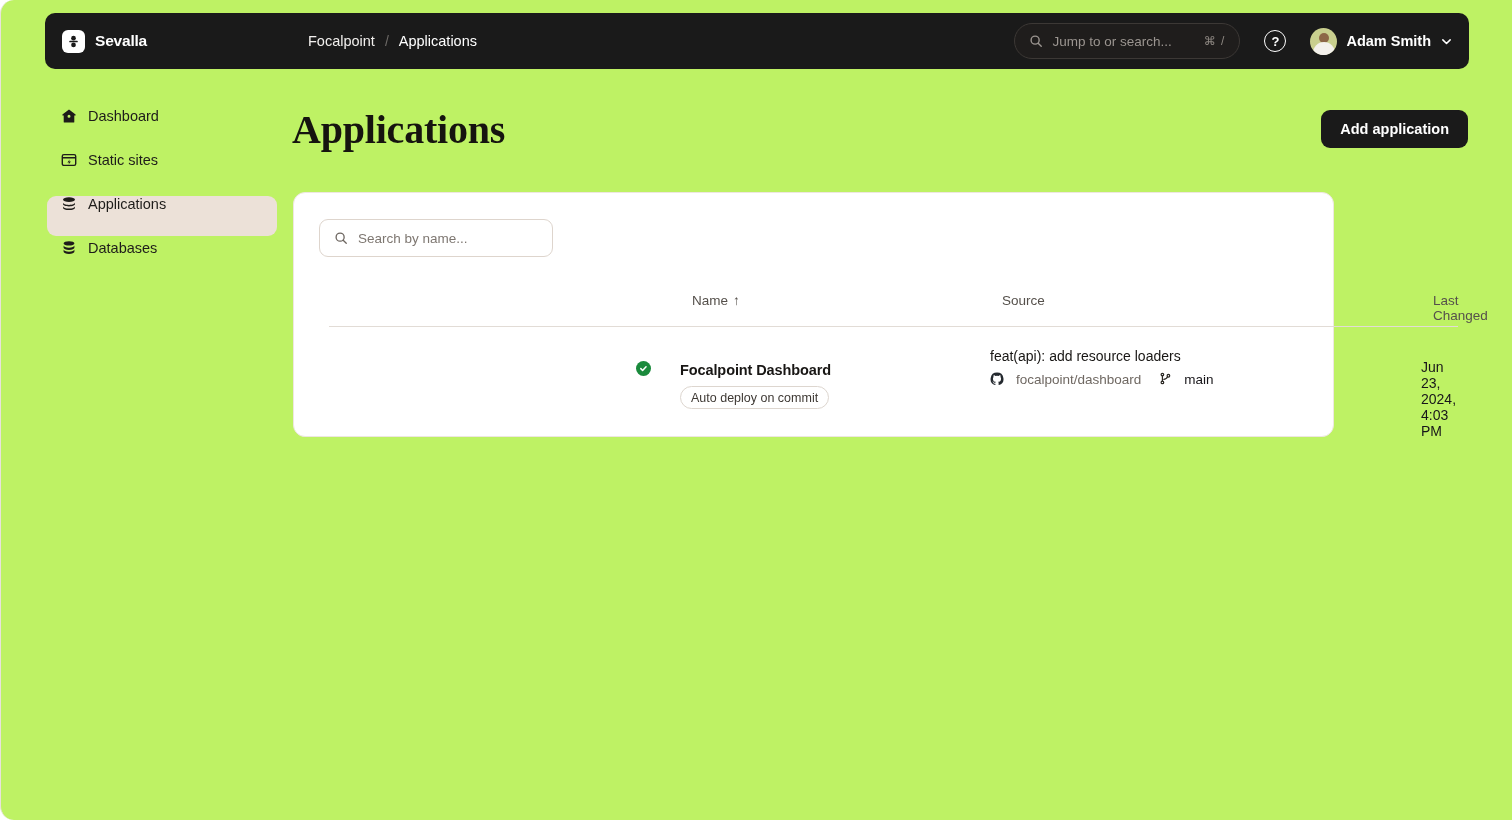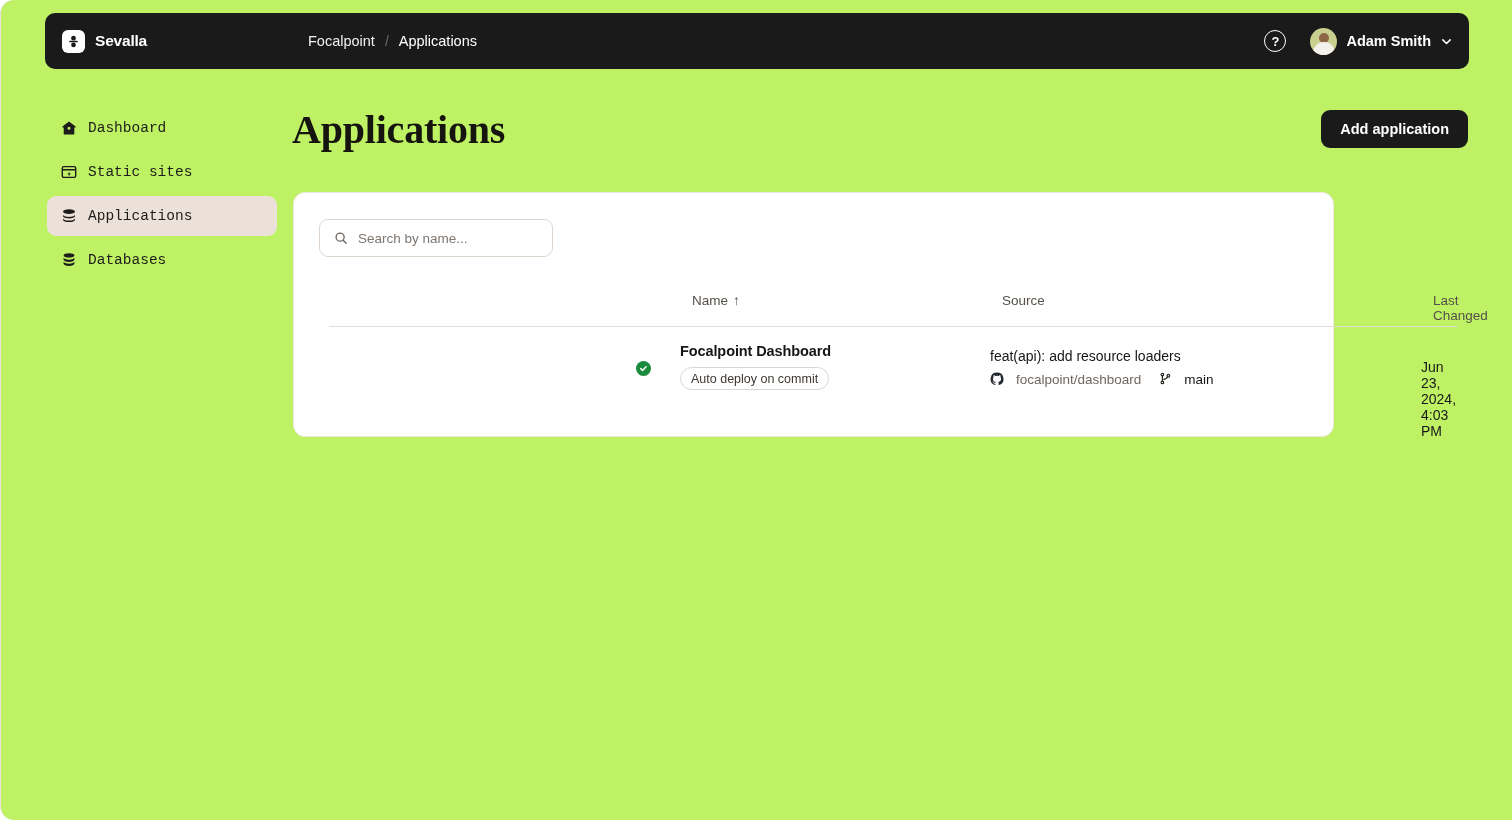--- a/index.html
+++ b/index.html
@@ -151,28 +151,26 @@
 
   
   .sidebar {
     position: absolute;
     left: 46px; top: 108px;
     width: 230px;
   }
   .nav-item {
     height: 40px;
     display: flex;
-    align-items: center;
     gap: 11px;
     padding: 0 14px;
     border-radius: 9px;
     margin-bottom: 4px;
     color: #1e1c1a;
     font-size: 14.5px;
-    font-family: Liberation Mono, monospace;
   }
   .nav-item.active { background: #ece1d8; }
   .nav-icon {
     width: 16px; height: 16px;
     display: flex;
     align-items: center;
     justify-content: center;
     flex-shrink: 0;
   }
 
@@ -257,21 +255,21 @@
   .status-dot {
     position: absolute;
     left: 319px; top: 28px;
     width: 15px; height: 15px;
     border-radius: 50%;
     background: #1a8a3c;
     display: flex;
     align-items: center;
     justify-content: center;
   }
-  .cell-name { position: absolute; left: 363px; top: 10px; }
+  .cell-name { position: absolute; left: 363px; top: 29px; }
   .app-name {
     font-size: 14.5px;
     color: #181614;
     font-weight: bold;
     letter-spacing: -0.1px;
   }
   .pill {
     display: inline-block;
     margin-top: 8px;
     border: 1px solid #ddd6cf;
@@ -324,20 +322,30 @@
     </div>
 
     <div class="crumbs">
       <span class="crumb dim">Focalpoint</span>
       <span class="crumb-sep">/</span>
       <span class="crumb">Applications</span>
     </div>
 
     <div class="topbar-right">
 
+      <div class="jumpbox">
+        <span>
+          <svg width="14" height="14" viewBox="0 0 16 16" fill="none" stroke="#9b9590" stroke-width="1.6">
+            <circle cx="7" cy="7" r="4.6"></circle>
+              <line x1="10.5" y1="10.5" x2="14" y2="14" stroke-linecap="round"></line>
+          </svg>
+        </span>
+        <span class="jump-ph">Jump to or search...</span>
+        <span class="kbd">⌘ /</span>
+      </div>
 
       <div class="help-btn">?</div>
 
       <div class="user">
         <div class="avatar"></div>
         <span class="user-name">Adam Smith</span>
         <span>
           <svg width="13" height="13" viewBox="0 0 16 16" fill="none" stroke="#ffffff" stroke-width="1.9" stroke-linecap="round" stroke-linejoin="round">
             <polyline points="3.5,6 8,10.5 12.5,6"></polyline>
           </svg>

